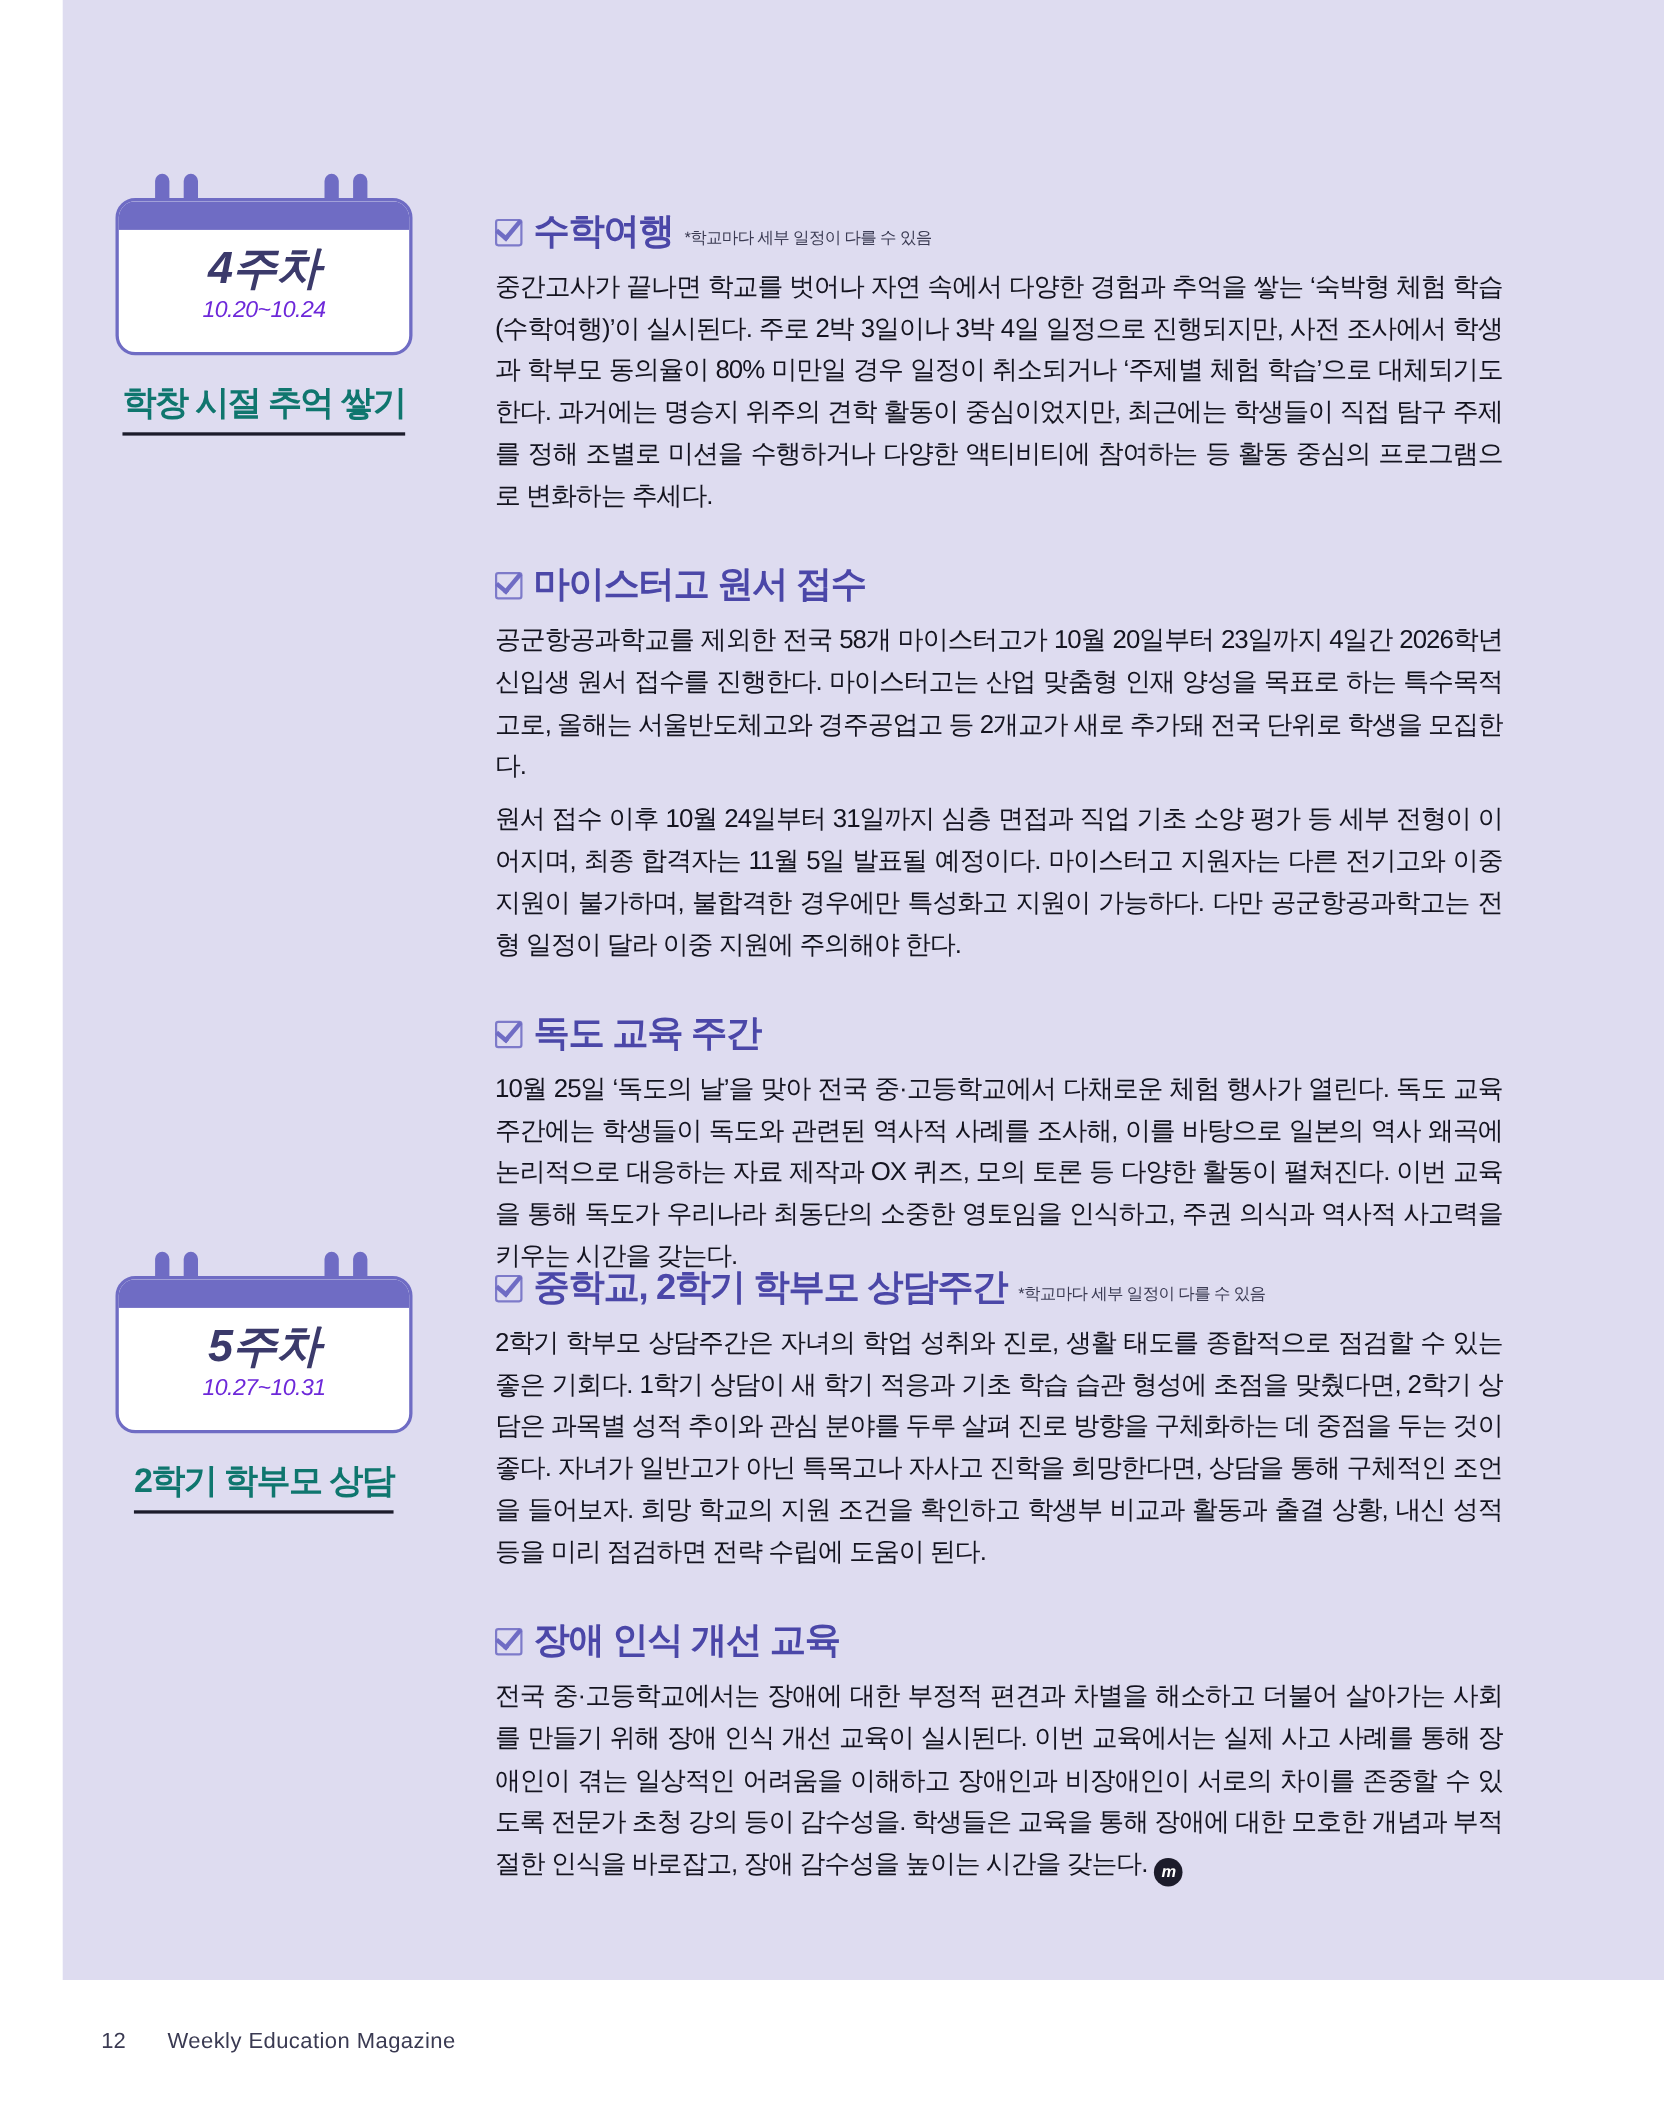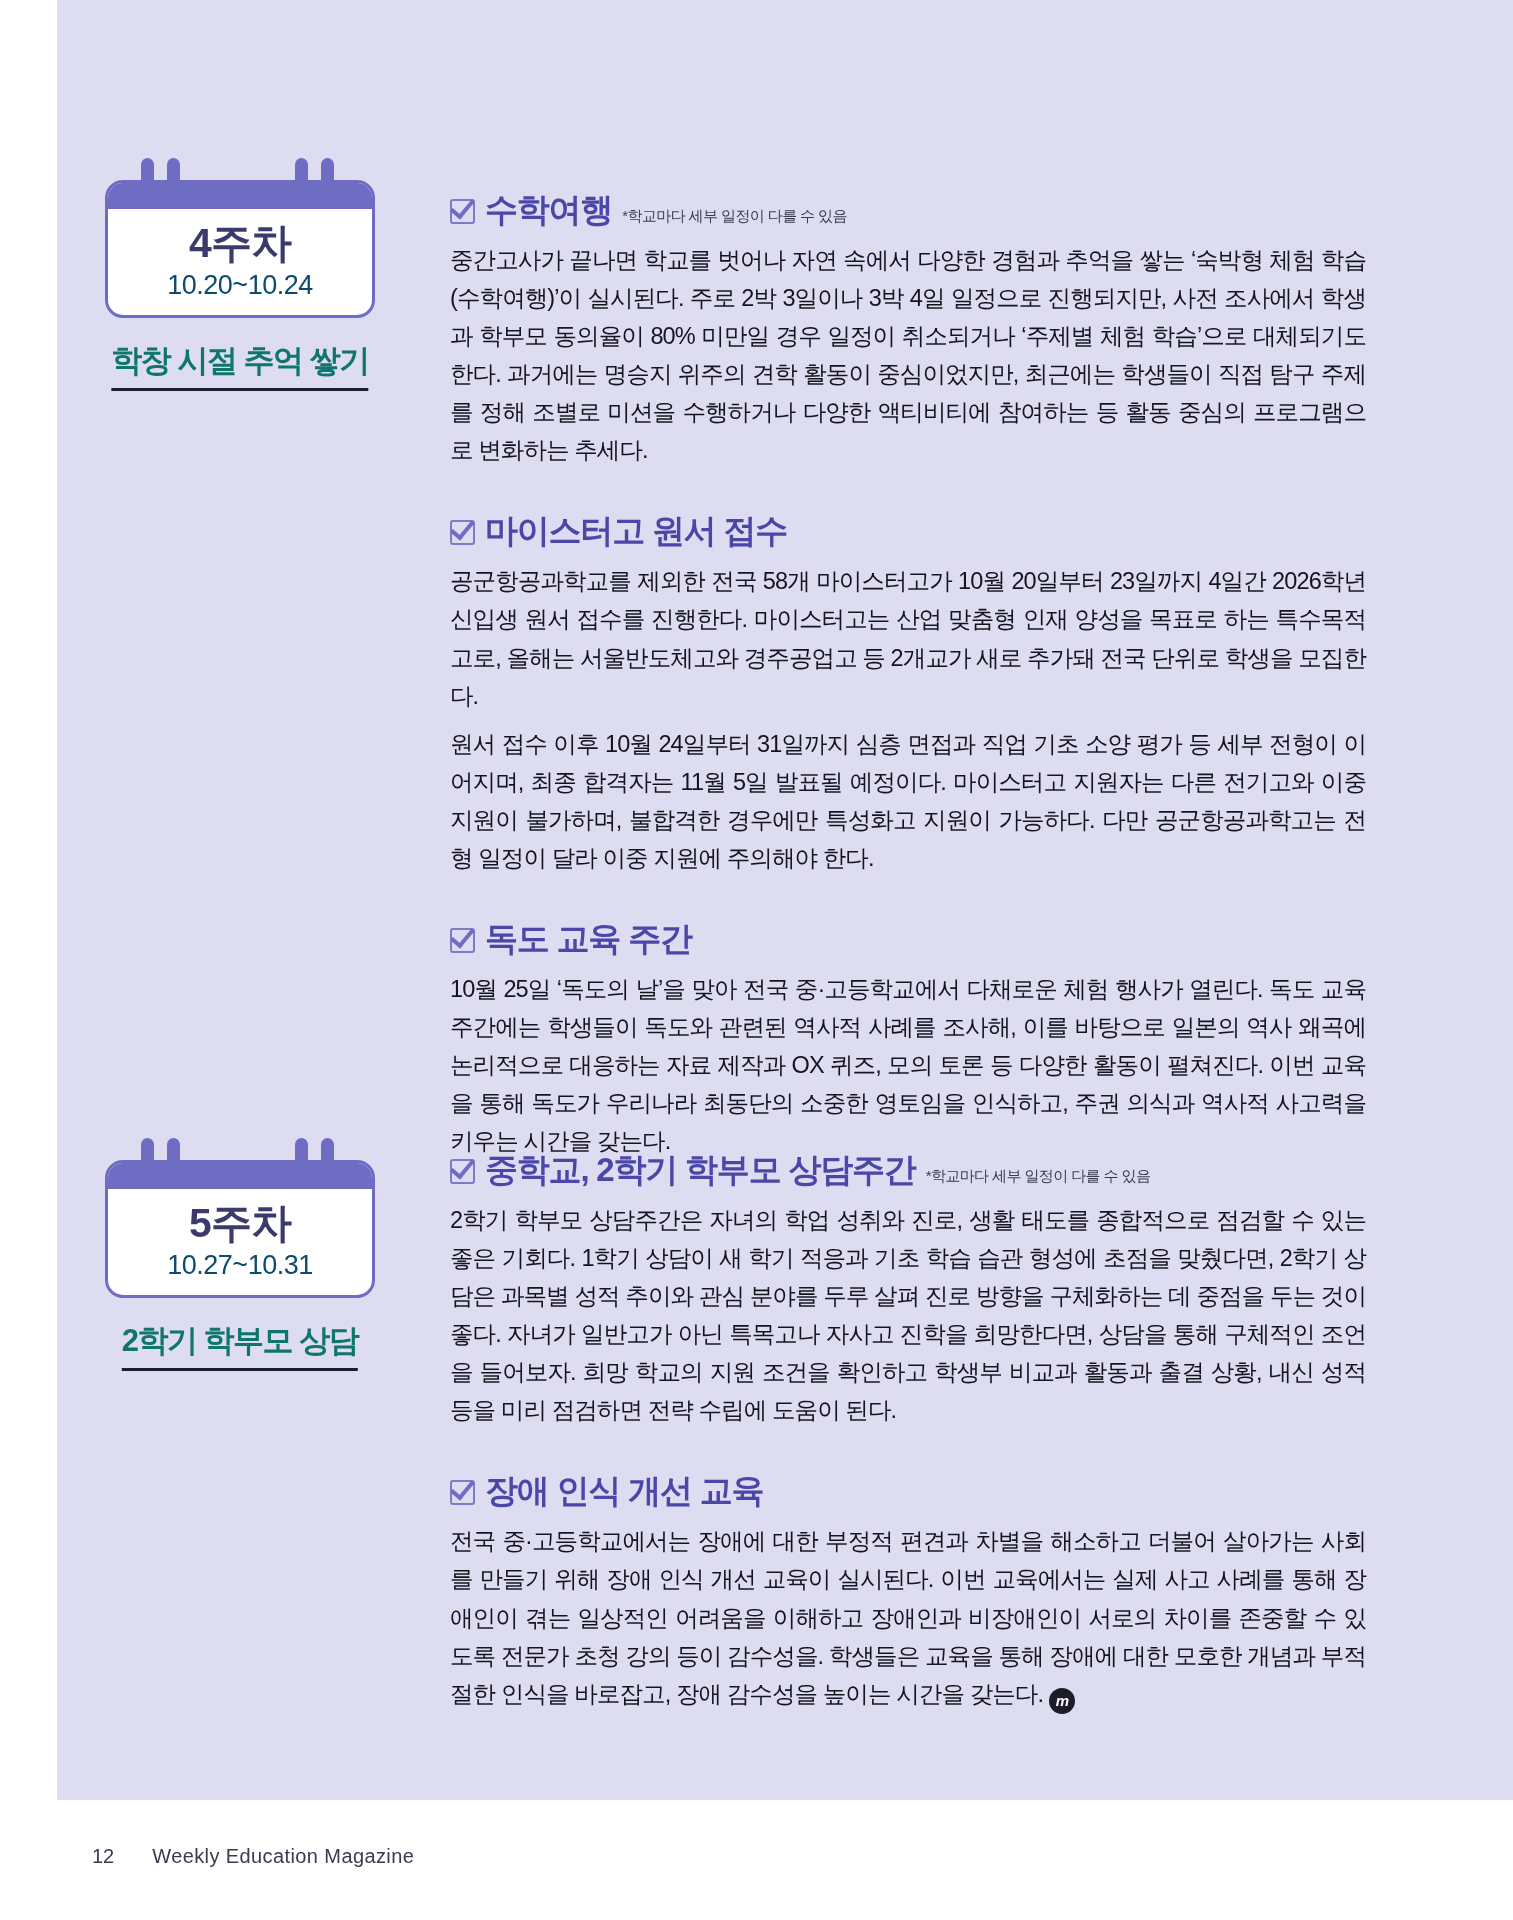--- a/index.html
+++ b/index.html
@@ -76,34 +76,35 @@
     background: #ffffff;
     border: 3px solid #6f6cc4;
     overflow: hidden;
     box-sizing: border-box;
   }
   .card-top {
     height: 26px;
     background: #6f6cc4;
   }
   .card-body {
-    padding: 12px 0 14px 0;
+    padding: 12px 0 26px 0;
     text-align: center;
+    font-style: italic;
   }
   .week-num {
     font-size: 41px;
     font-weight: bold;
     color: #3b3a6b;
     letter-spacing: -1px;
     line-height: 1.1;
   }
   .week-date {
     margin-top: 4px;
-    font-size: 27px;
-    color: #0c4a6e;
+    font-size: 21px;
+    color: #6d28d9;
     letter-spacing: -0.5px;
   }
   .week-title {
     margin-top: 22px;
     text-align: center;
     font-size: 31px;
     font-weight: bold;
     color: #0f766e;
     letter-spacing: -1.5px;
     border-bottom: 3px solid #1c1c2b;

